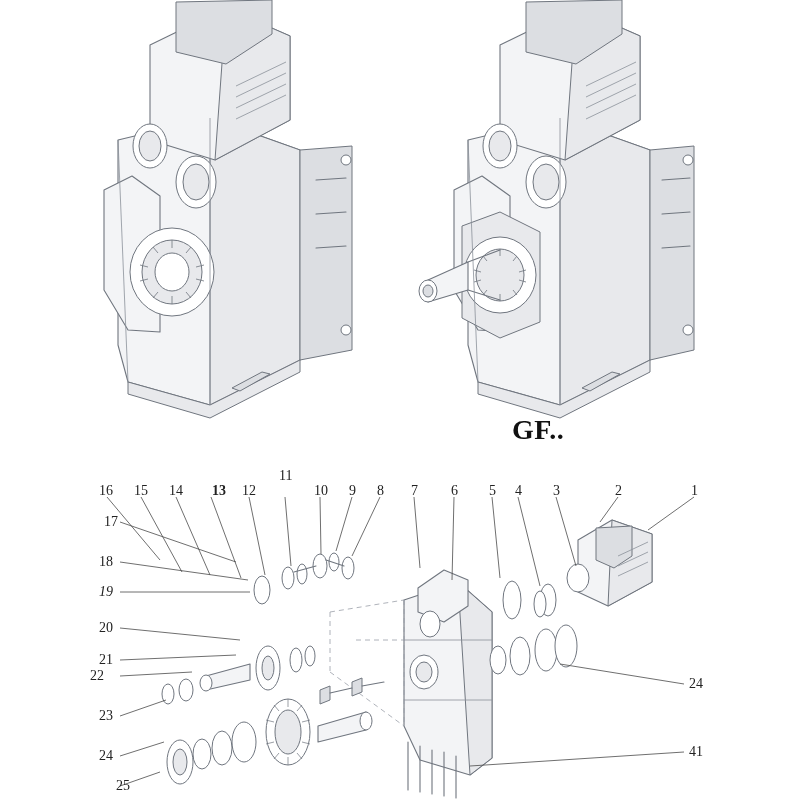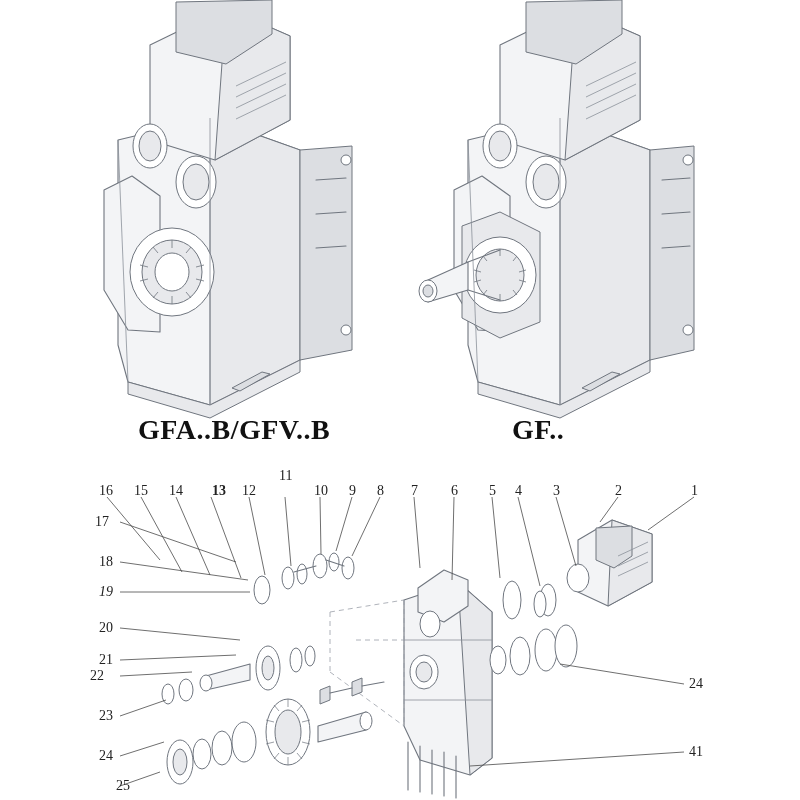--- a/index.html
+++ b/index.html
@@ -245,41 +245,40 @@
         <path d="M120,786 L160,772"></path>
       </g>
 
       <g class="lead">
         <path d="M684,684 L560,664"></path>
         <path d="M684,752 L470,766"></path>
       </g>
     </g>
   </svg>
 
-  <div class="caption caption-left">GFA..B/GFV..B</div>
   <div class="caption caption-right">GF..</div>
 
   <div class="callout" style="left:99px; top:483px;">16</div>
   <div class="callout" style="left:134px; top:483px;">15</div>
   <div class="callout" style="left:169px; top:483px;">14</div>
   <div class="callout" style="left:212px; top:483px;font-weight:bold;">13</div>
   <div class="callout" style="left:242px; top:483px;">12</div>
   <div class="callout" style="left:279px; top:460px;margin-top:8px;">11</div>
   <div class="callout" style="left:314px; top:483px;">10</div>
   <div class="callout" style="left:349px; top:483px;">9</div>
   <div class="callout" style="left:377px; top:483px;">8</div>
   <div class="callout" style="left:411px; top:483px;">7</div>
   <div class="callout" style="left:451px; top:483px;">6</div>
   <div class="callout" style="left:489px; top:483px;">5</div>
   <div class="callout" style="left:515px; top:483px;">4</div>
   <div class="callout" style="left:553px; top:483px;">3</div>
   <div class="callout" style="left:615px; top:483px;">2</div>
   <div class="callout" style="left:691px; top:483px;">1</div>
 
-  <div class="callout" style="left:95px; top:514px;">17</div>
+  <div class="callout" style="left:104px; top:514px;">17</div>
   <div class="callout" style="left:99px; top:554px;">18</div>
   <div class="callout" style="left:99px; top:584px;font-style:italic;">19</div>
   <div class="callout" style="left:99px; top:620px;">20</div>
   <div class="callout" style="left:99px; top:652px;">21</div>
   <div class="callout" style="left:90px; top:668px;text-align:center;">22</div>
   <div class="callout" style="left:99px; top:708px;text-align:center;">23</div>
   <div class="callout" style="left:99px; top:748px;">24</div>
   <div class="callout" style="left:116px; top:778px;">25</div>
 
   <div class="callout" style="left:689px; top:676px;">24</div>

